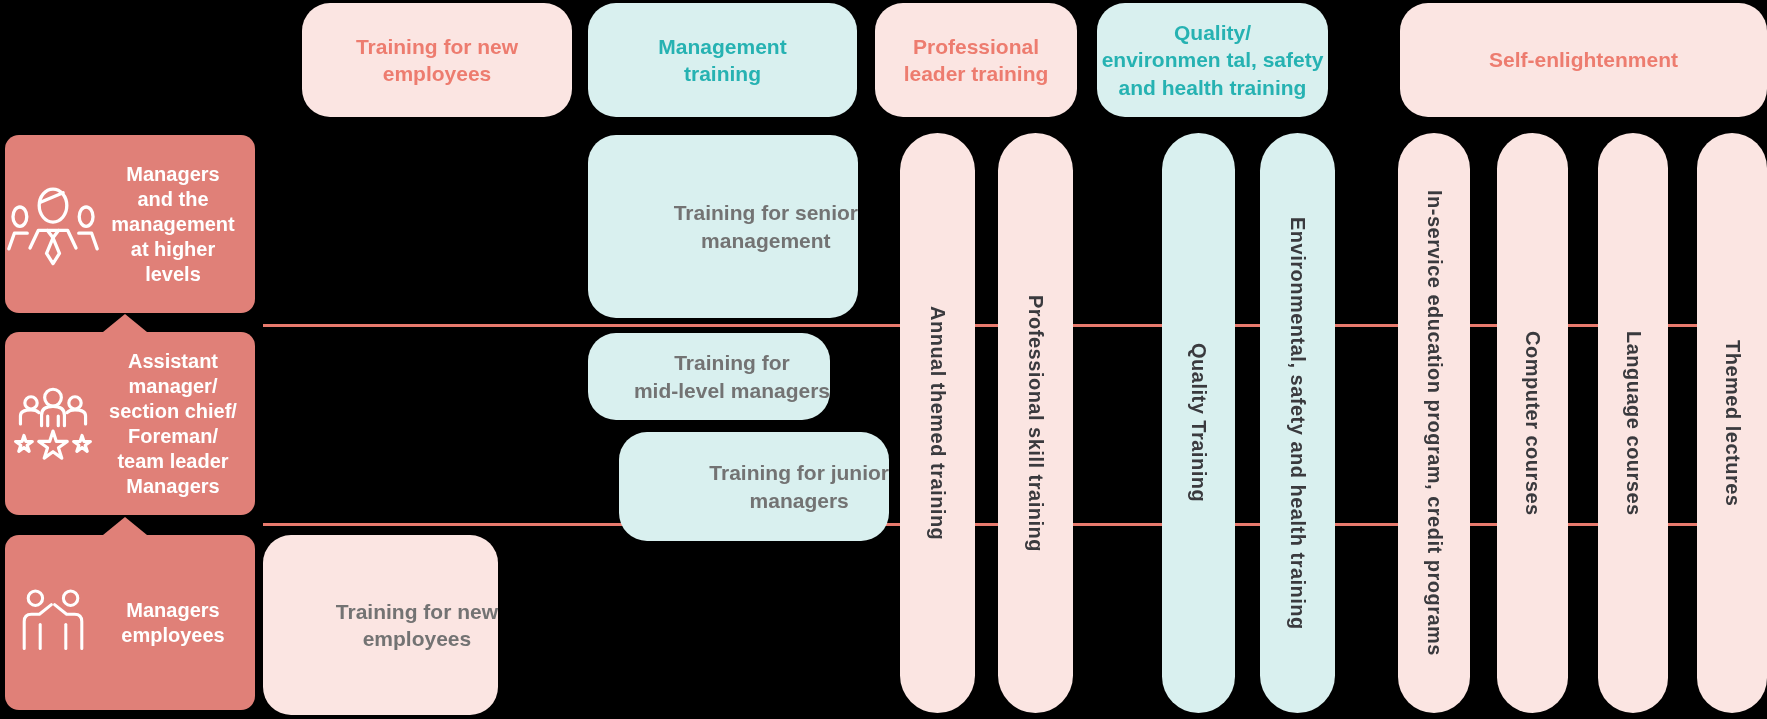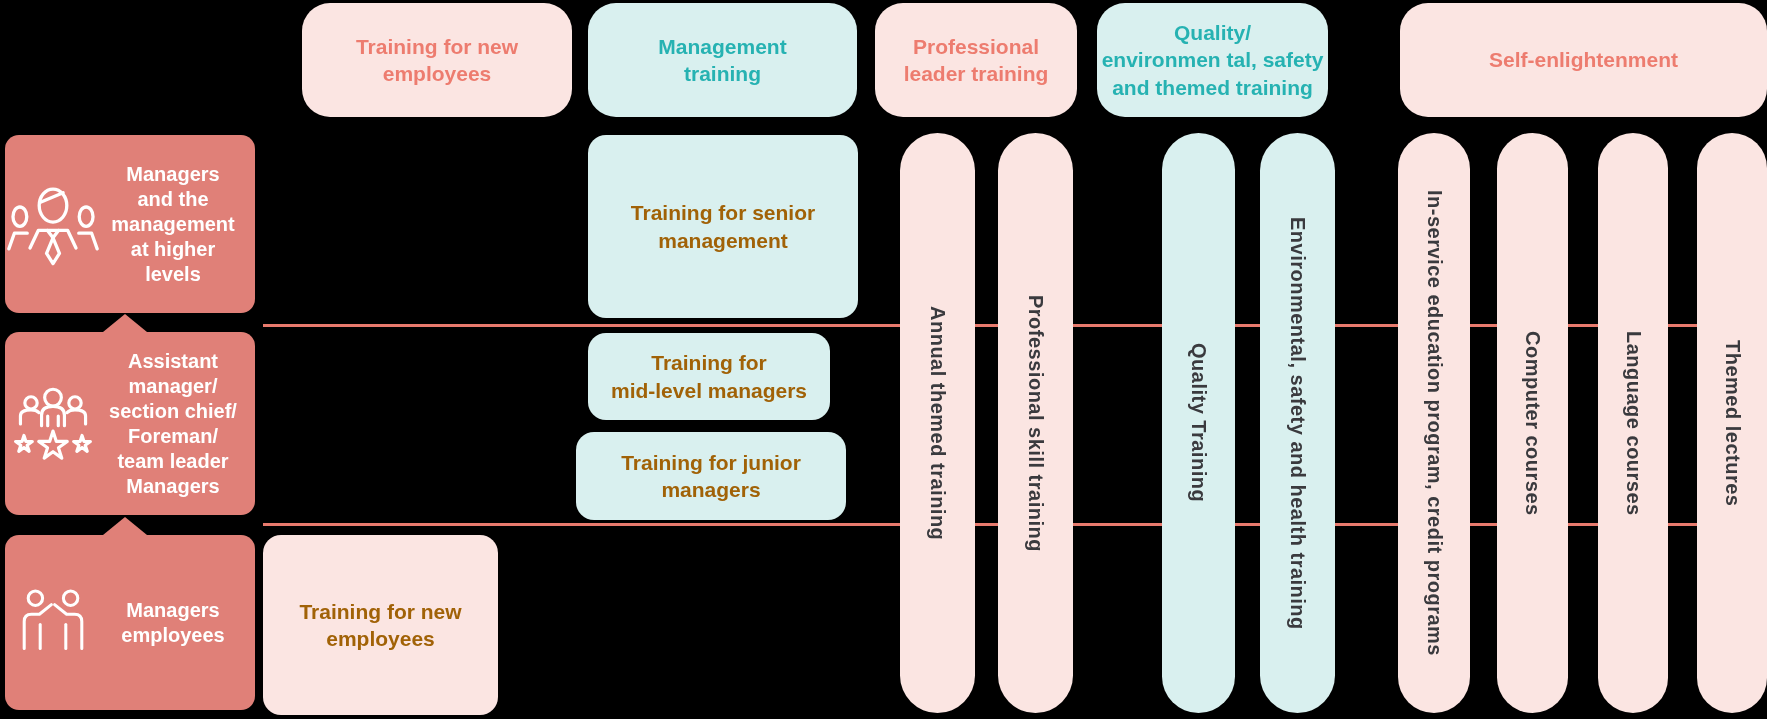--- a/index.html
+++ b/index.html
@@ -25,22 +25,22 @@
   .row-header .label{
     flex:1;text-align:center;font-size:20px;font-weight:600;line-height:1.25;padding-right:10px;
   }
   .notch-up{
     position:absolute;left:103px;width:0;height:0;
     border-left:22px solid transparent;border-right:22px solid transparent;
     border-bottom:18px solid #E08078;
   }
   
   .cell-box{
-    position:absolute;border-radius:18px;display:flex;align-items:center;justify-content:center;
-    text-align:center;font-size:21px;font-weight:600;color:#a16207;line-height:1.3;z-index:3;
+    position:absolute;border-radius:28px;display:flex;align-items:center;justify-content:flex-end;
+    text-align:center;font-size:21px;font-weight:600;color:#737373;line-height:1.3;z-index:3;
   }
   .cell-box.teal{background:#D9F0EF;}
   .cell-box.pink{background:#FBE5E2;}
   
   .level-line{
     position:absolute;left:263px;width:1504px;height:3px;background:#E87A6D;z-index:1;
   }
   
   .pill{
     position:absolute;top:133px;height:580px;border-radius:38px;z-index:2;
@@ -70,21 +70,21 @@
     <span class="txt">Management
 training</span>
   </div>
   <div class="col-header pink" style="left:875px;width:202px">
     <span class="txt">Professional
 leader training</span>
   </div>
   <div class="col-header teal" style="left:1097px;width:231px">
     <span class="txt">Quality/
 environmen tal, safety
-and themed training</span>
+and health training</span>
   </div>
   <div class="col-header pink" style="left:1400px;width:367px">
     <span class="txt">Self-enlightenment</span>
   </div>
 
   <div class="row-header" style="top:135px;height:178px">
     <span class="icon-wrap">
       <svg width="92" height="92" viewBox="0 0 100 100" fill="none" stroke="#FFFFFF" stroke-width="3.6" stroke-linecap="round" stroke-linejoin="round">
         <ellipse cx="50" cy="30" rx="15" ry="18"></ellipse>
         <path d="M37 26 L61 16"></path>
@@ -147,21 +147,21 @@
   </div>
 
   <div class="cell-box teal" style="left:588px;top:135px;width:270px;height:183px">
     <span class="txt">Training for senior
 management</span>
   </div>
   <div class="cell-box teal" style="left:588px;top:333px;width:242px;height:87px">
     <span class="txt">Training for
 mid-level managers</span>
   </div>
-  <div class="cell-box teal" style="left:576px;top:432px;width:270px;height:88px">
+  <div class="cell-box teal" style="left:619px;top:432px;width:270px;height:109px">
     <span class="txt">Training for junior
 managers</span>
   </div>
   <div class="cell-box pink" style="left:263px;top:535px;width:235px;height:180px">
     <span class="txt">Training for new
 employees</span>
   </div>
 
   <div class="pill pink" style="left:900px;width:75px">
     <span class="vtext">Annual themed training</span>

